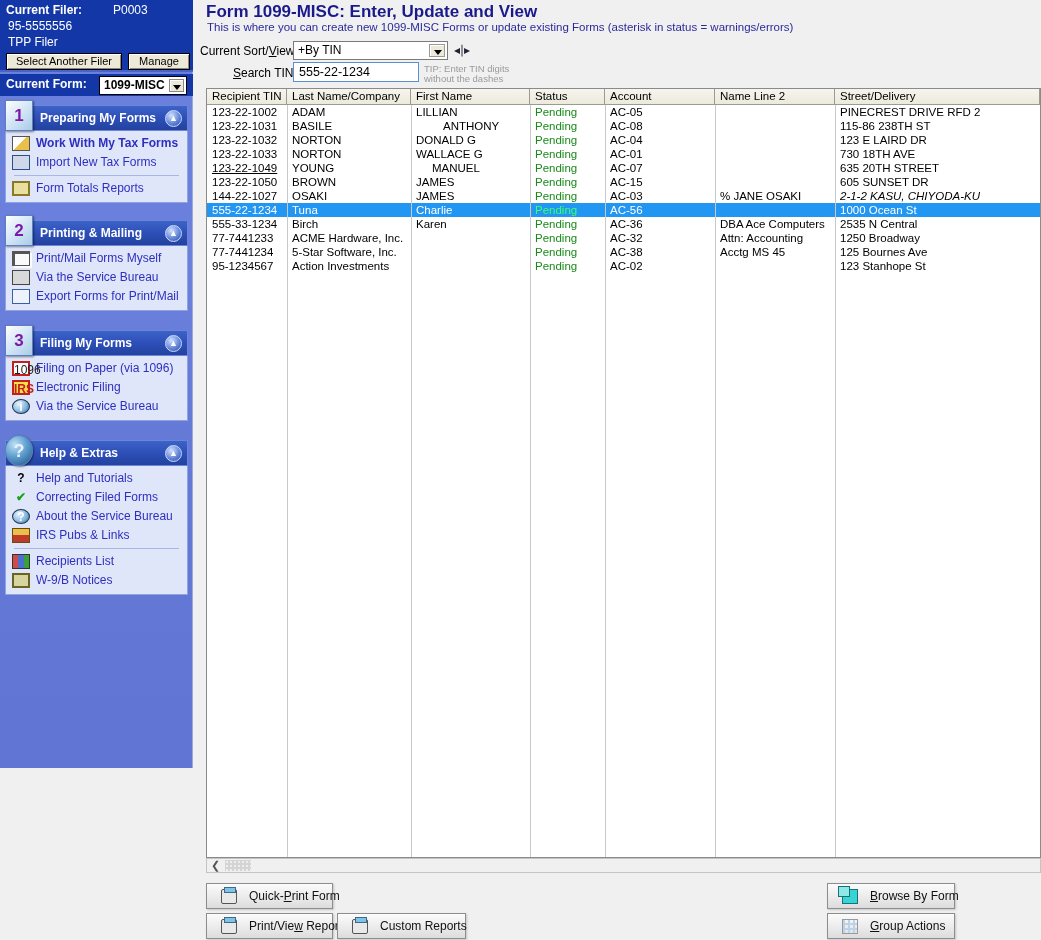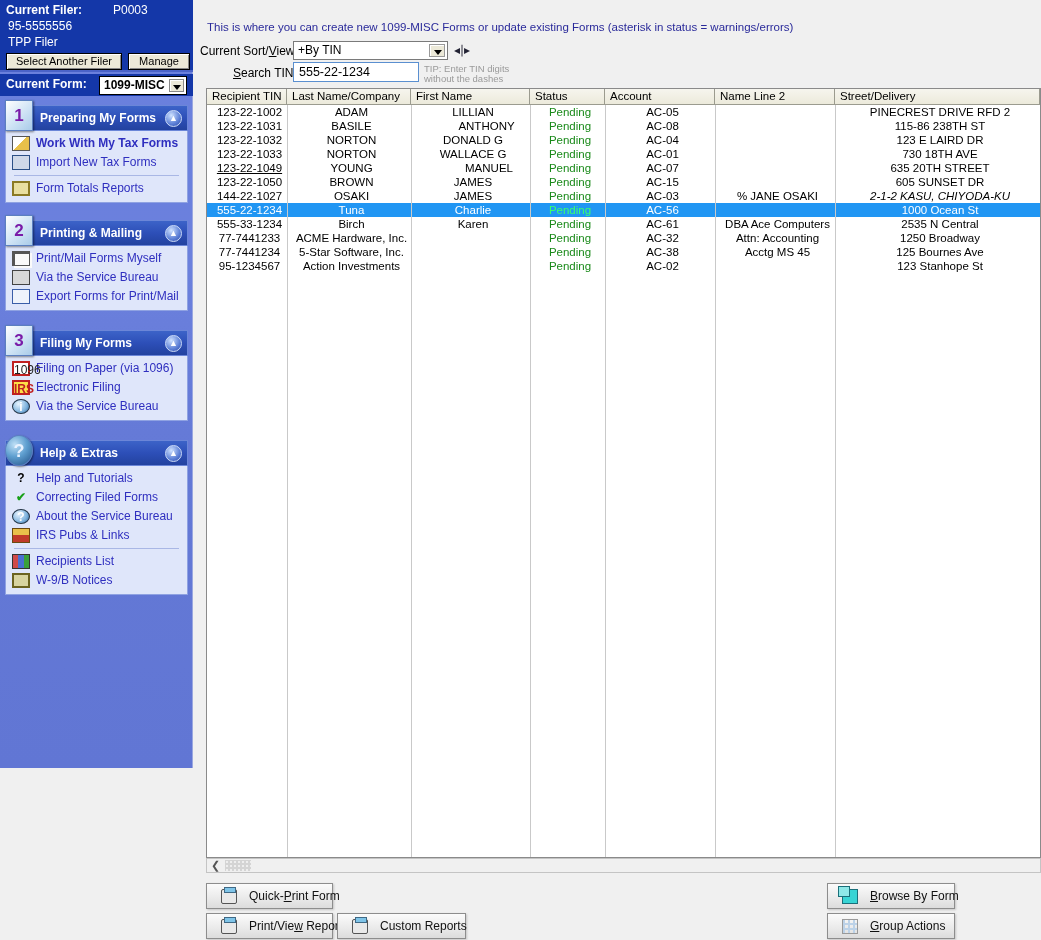--- a/index.html
+++ b/index.html
@@ -172,21 +172,21 @@
     background:#fff; border:1px solid #8a8a8a;
   }
   .hdr-row { position:relative; height:16px; background:#ece9d8; }
   .hdr-cell {
     position:absolute; top:0; height:16px;
     background:linear-gradient(180deg,#f6f5ee 0%, #eceadb 100%);
     border-right:1px solid #9b9b8f; border-bottom:1px solid #9b9b8f;
     font-size:11.5px; line-height:15px; padding-left:5px;
     white-space:nowrap; overflow:hidden; cursor:pointer;
   }
-  .row { position:relative; height:14px; white-space:nowrap;text-align:center; }
+  .row { position:relative; height:14px; white-space:nowrap; }
   .row.sel { background:#2196f3; color:#fff; }
   .cell {
     position:absolute; top:0; height:14px;
     font-size:11.5px; line-height:14px; padding-left:5px;
     white-space:nowrap; overflow:hidden;
   }
   .status { color:#1a8a1a; }
   .row.sel .status { color:#39ff6e; }
   .colline {
     position:absolute; top:16px; bottom:0; width:1px; background:#c9c9c9;
@@ -319,20 +319,21 @@
             <div class="navdiv"></div>
             <div class="navitem"><span class="ico ico-people"></span><span>Recipients List</span></div>
             <div class="navitem"><span class="ico ico-w9"></span><span>W-9/B Notices</span></div>
           </div>
         </div>
       </div>
   </div>
 
   <div id="main">
 
+    <div class="page-title">Form 1099-MISC: Enter, Update and View</div>
     <div class="page-sub">This is where you can create new 1099-MISC Forms or update existing Forms (asterisk in status = warnings/errors)</div>
 
     <div class="sortview-label">Current Sort/<u class="acc">V</u>iew:</div>
     <div class="sortview-select">
       <span>+By TIN</span>
       <span class="arrow"></span>
     </div>
     <div class="spin">◂∣▸</div>
 
     <div class="searchtin-label"><u class="acc">S</u>earch TIN:</div>
@@ -423,21 +424,21 @@
             <div class="cell status" style="left: 323px; width: 75px;">Pending</div>
             <div class="cell" style="left: 398px; width: 110px;">AC-56</div>
             <div class="cell" style="left: 508px; width: 120px;"></div>
             <div class="cell" style="left: 628px; width: 205px;">1000 Ocean St</div>
           </div>
           <div class="row">
             <div class="cell" style="left: 0px; width: 80px;">555-33-1234</div>
             <div class="cell" style="left: 80px; width: 124px;">Birch</div>
             <div class="cell" style="left: 204px; width: 119px;">Karen</div>
             <div class="cell status" style="left: 323px; width: 75px;">Pending</div>
-            <div class="cell" style="left: 398px; width: 110px;">AC-61</div>
+            <div class="cell" style="left: 398px; width: 110px;">AC-36</div>
             <div class="cell" style="left: 508px; width: 120px;">DBA Ace Computers</div>
             <div class="cell" style="left: 628px; width: 205px;">2535 N Central</div>
           </div>
           <div class="row">
             <div class="cell" style="left: 0px; width: 80px;">77-7441233</div>
             <div class="cell" style="left: 80px; width: 124px;">ACME Hardware, Inc.</div>
             <div class="cell" style="left: 204px; width: 119px;"></div>
             <div class="cell status" style="left: 323px; width: 75px;">Pending</div>
             <div class="cell" style="left: 398px; width: 110px;">AC-32</div>
             <div class="cell" style="left: 508px; width: 120px;">Attn:  Accounting</div>

